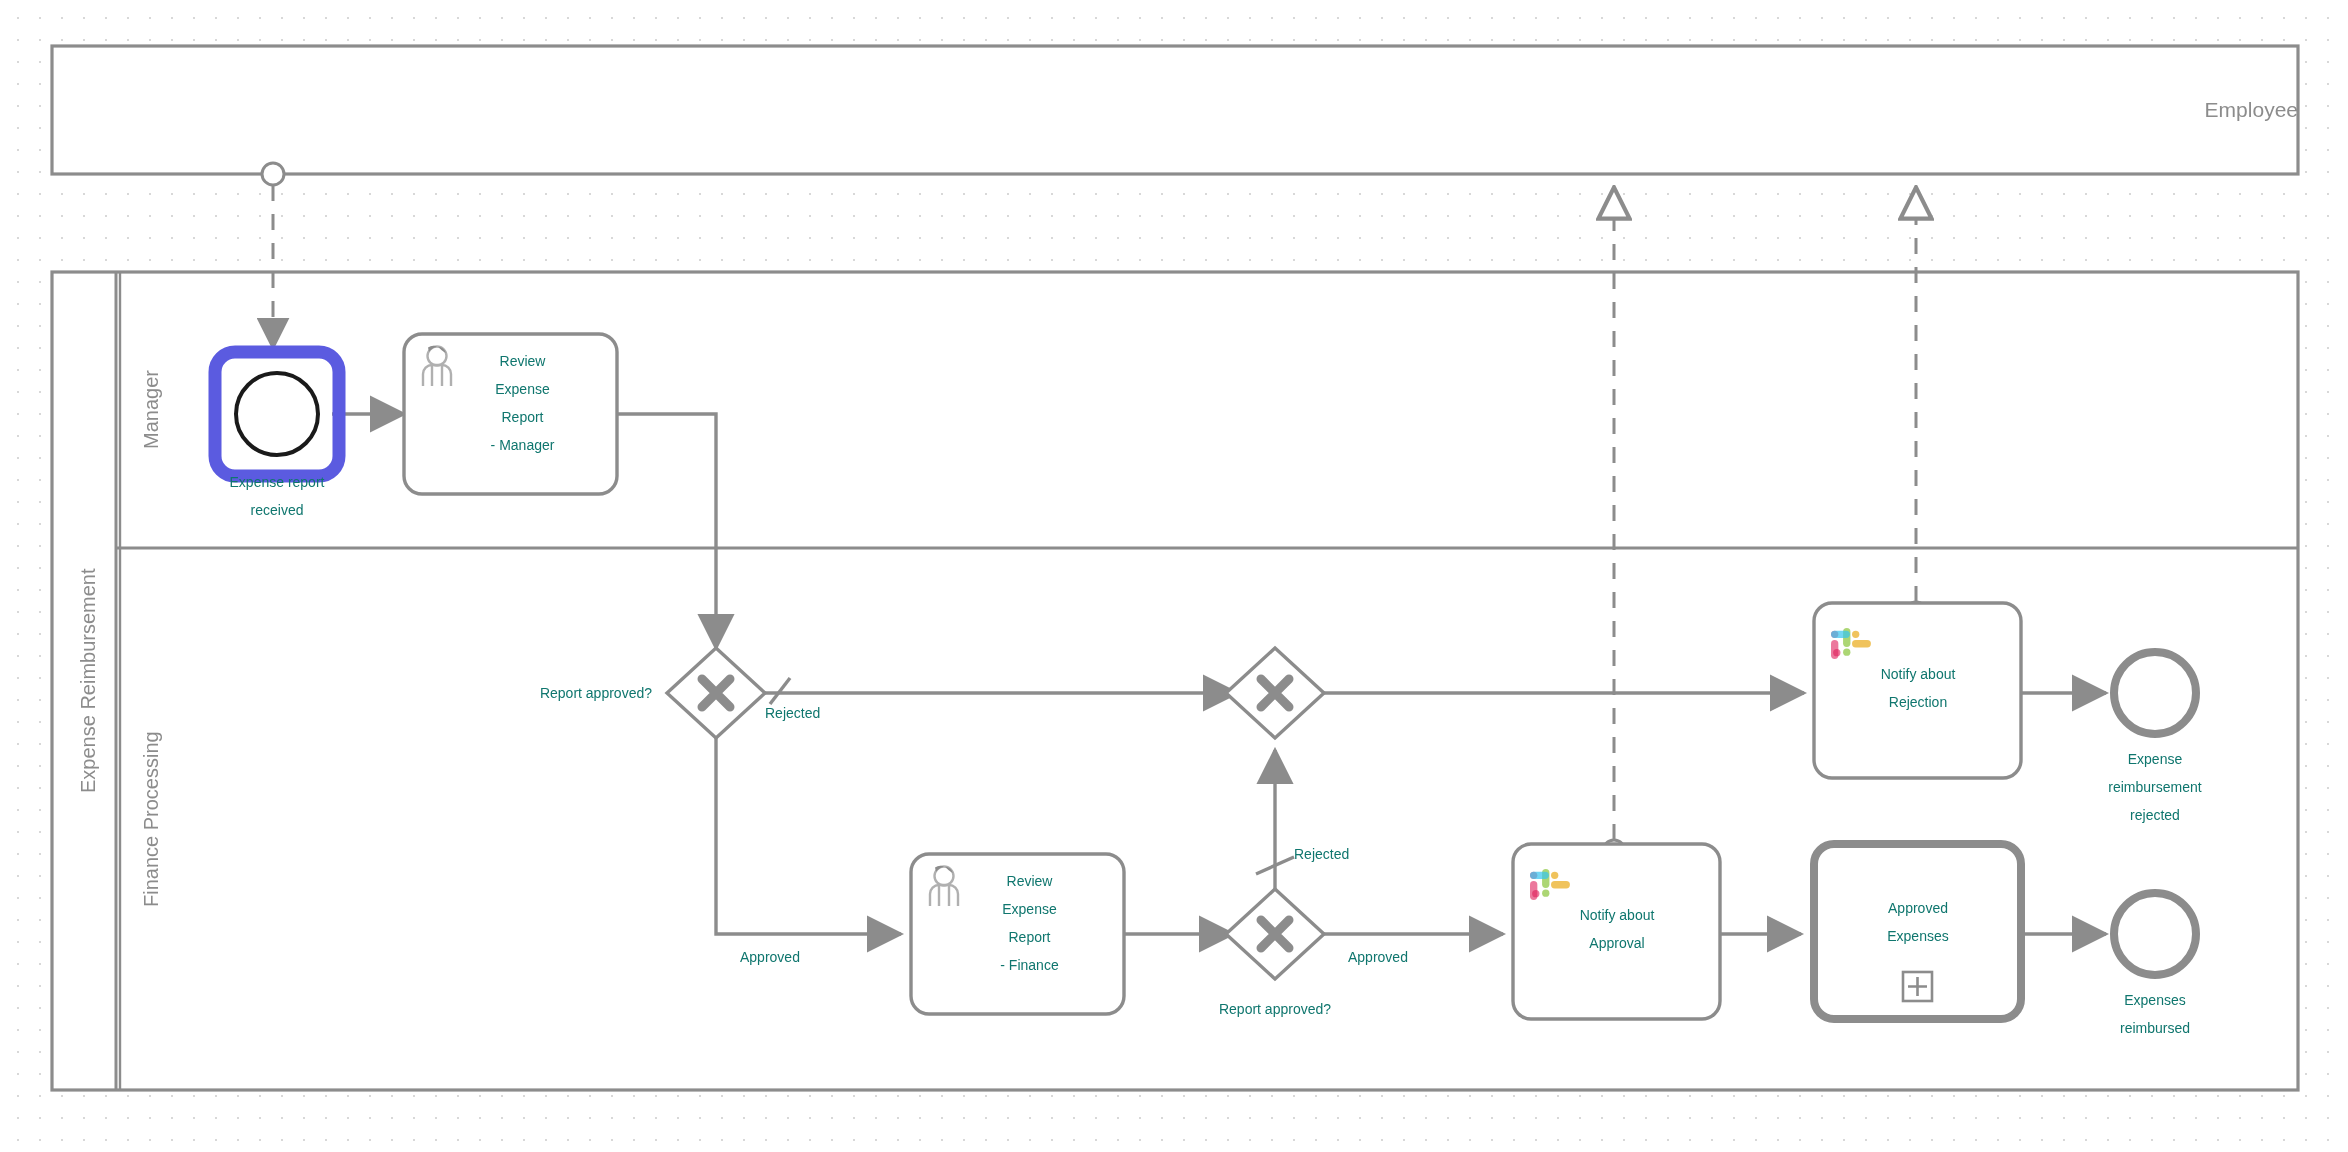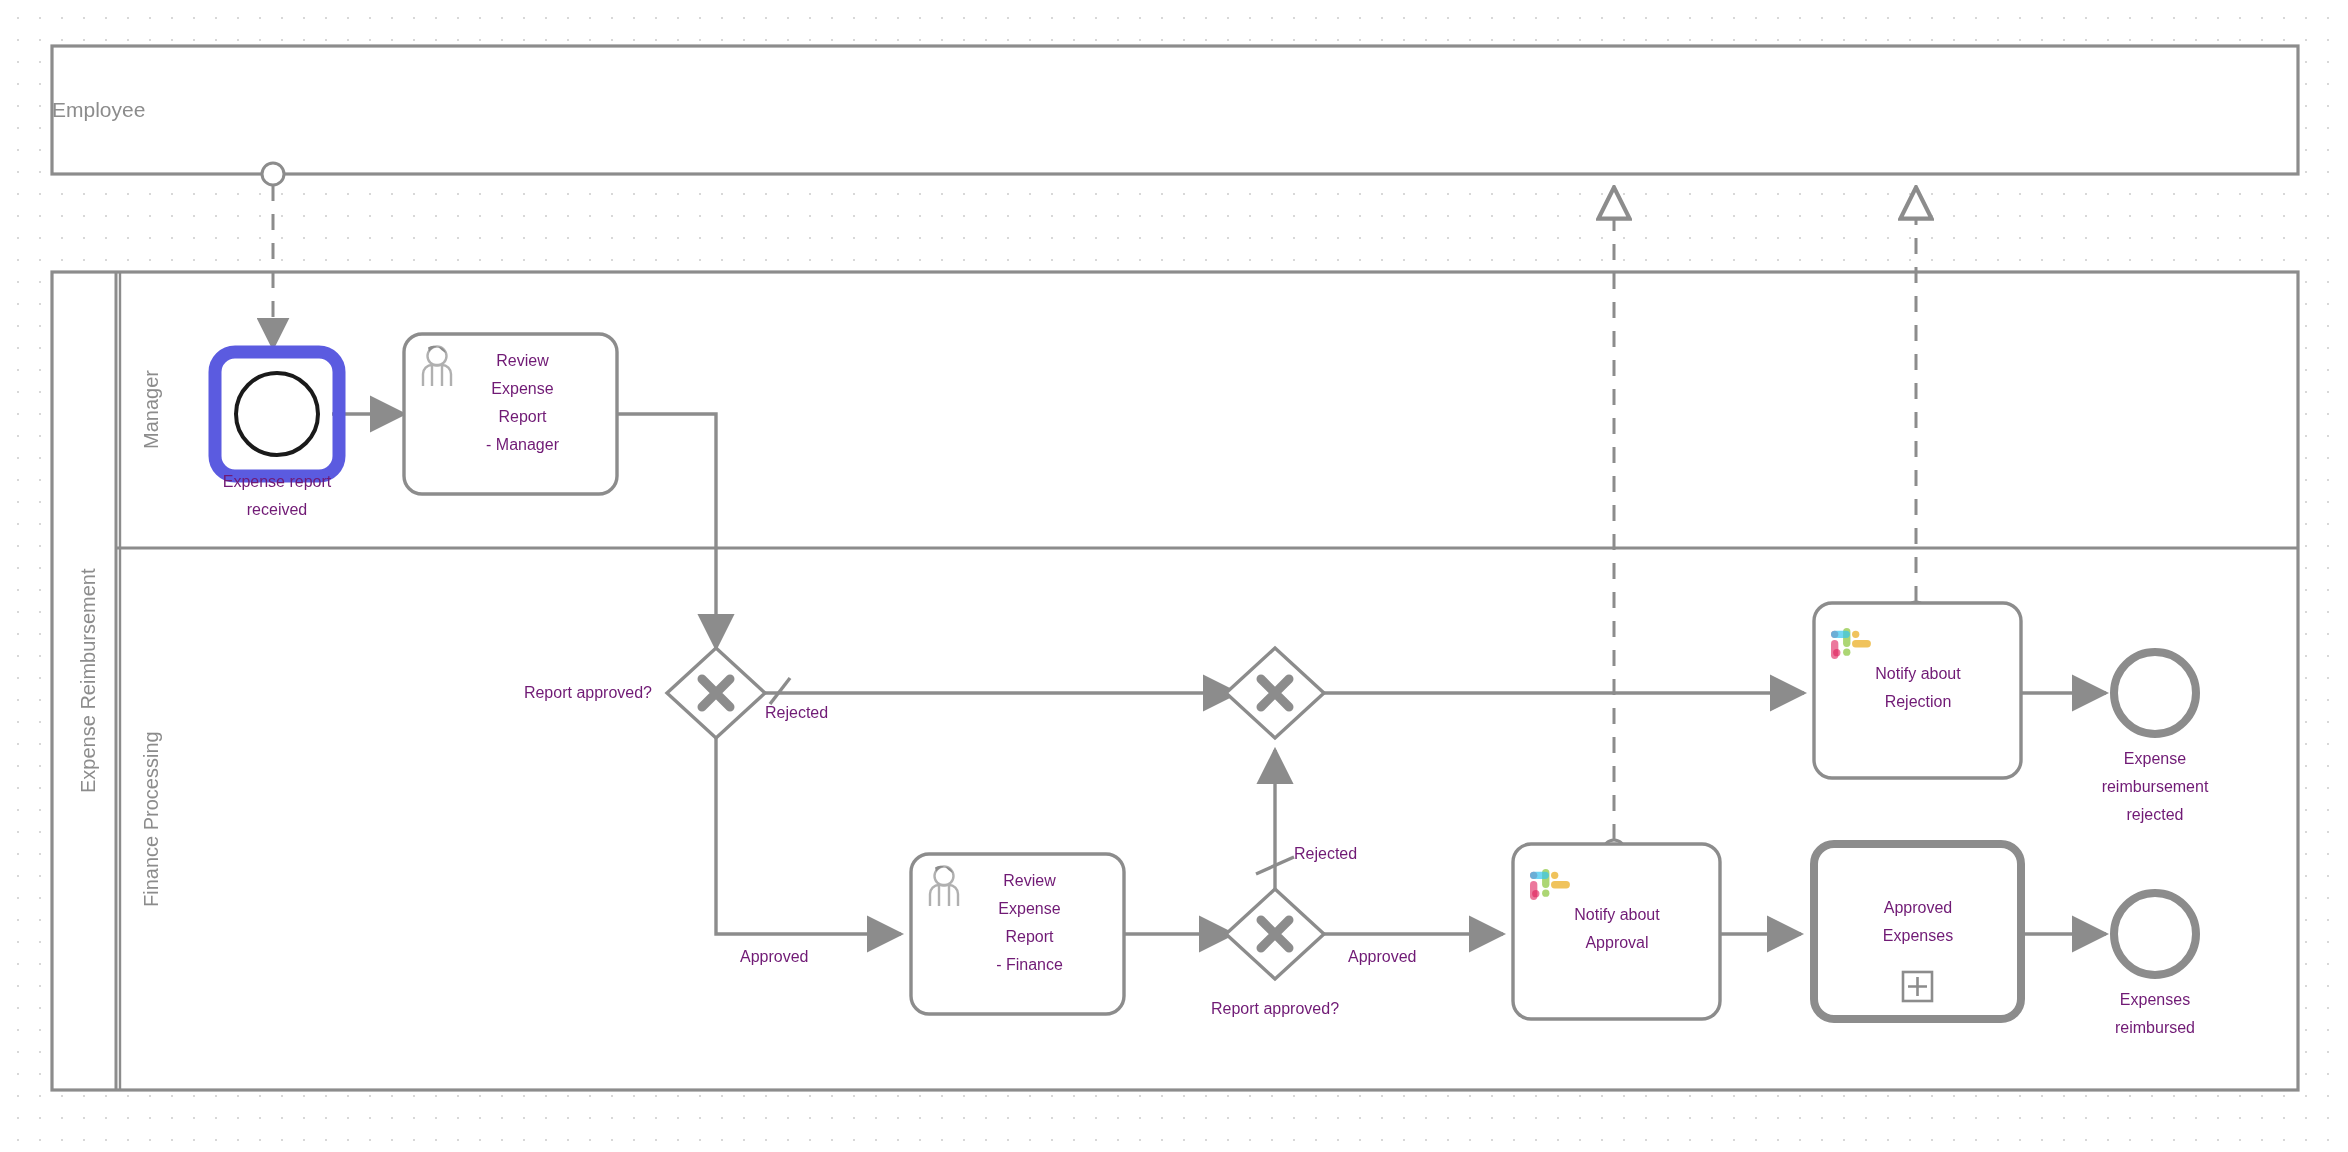--- a/index.html
+++ b/index.html
@@ -11,40 +11,40 @@
     background-size:22px 22px;
     background-position:7px 7px;
     font-family:"Liberation Sans", sans-serif;
     overflow:hidden;
     position:relative;
   }
   #canvas{position:absolute;inset:0;}
   svg.layer{position:absolute;left:0;top:0;width:2348px;height:1152px;overflow:visible;}
   .lbl{
     position:absolute;
-    color:#701a75;
-    font-size:16px;
+    color:#0f766e;
+    font-size:14px;
     line-height:28px;
     text-align:center;
     white-space:pre-line;
     pointer-events:none;
     font-family:"Liberation Sans", sans-serif;
   }
   .vert{
     position:absolute;
     color:#8c8c8c;
     font-size:20px;
     writing-mode:vertical-rl;
     transform:rotate(180deg);
     text-align:center;
     white-space:nowrap;
     font-family:"Liberation Sans", sans-serif;
   }
   .pooltitle{
-    position:absolute;color:#8c8c8c;font-size:21px;text-align:left;
+    position:absolute;color:#8c8c8c;font-size:21px;text-align:right;
     font-family:"Liberation Sans", sans-serif;
   }
 </style>
 </head>
 <body>
 
 <div id="canvas">
 
   <svg class="layer">
     <defs>

